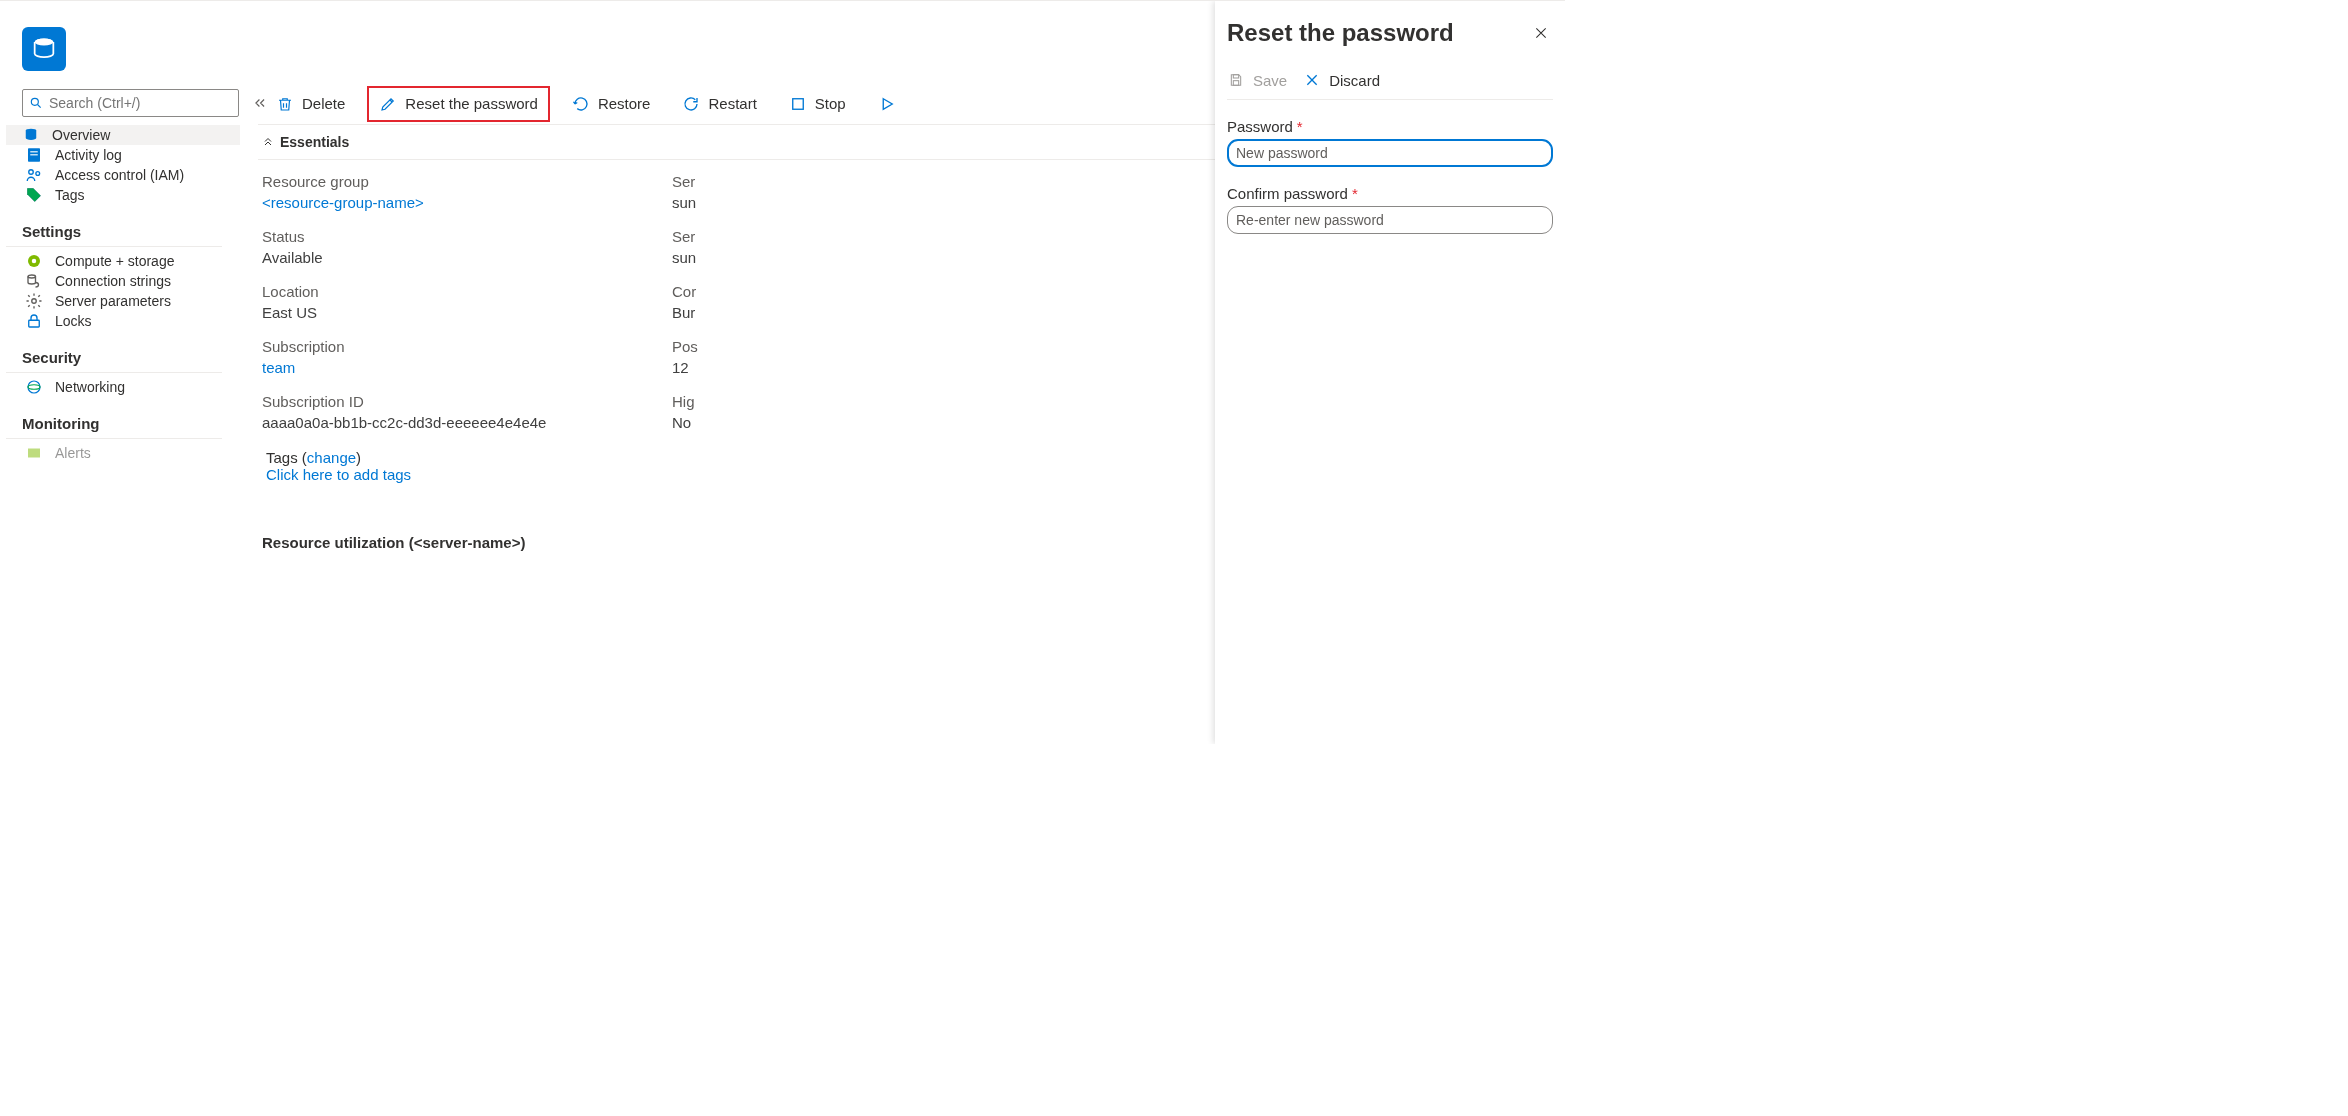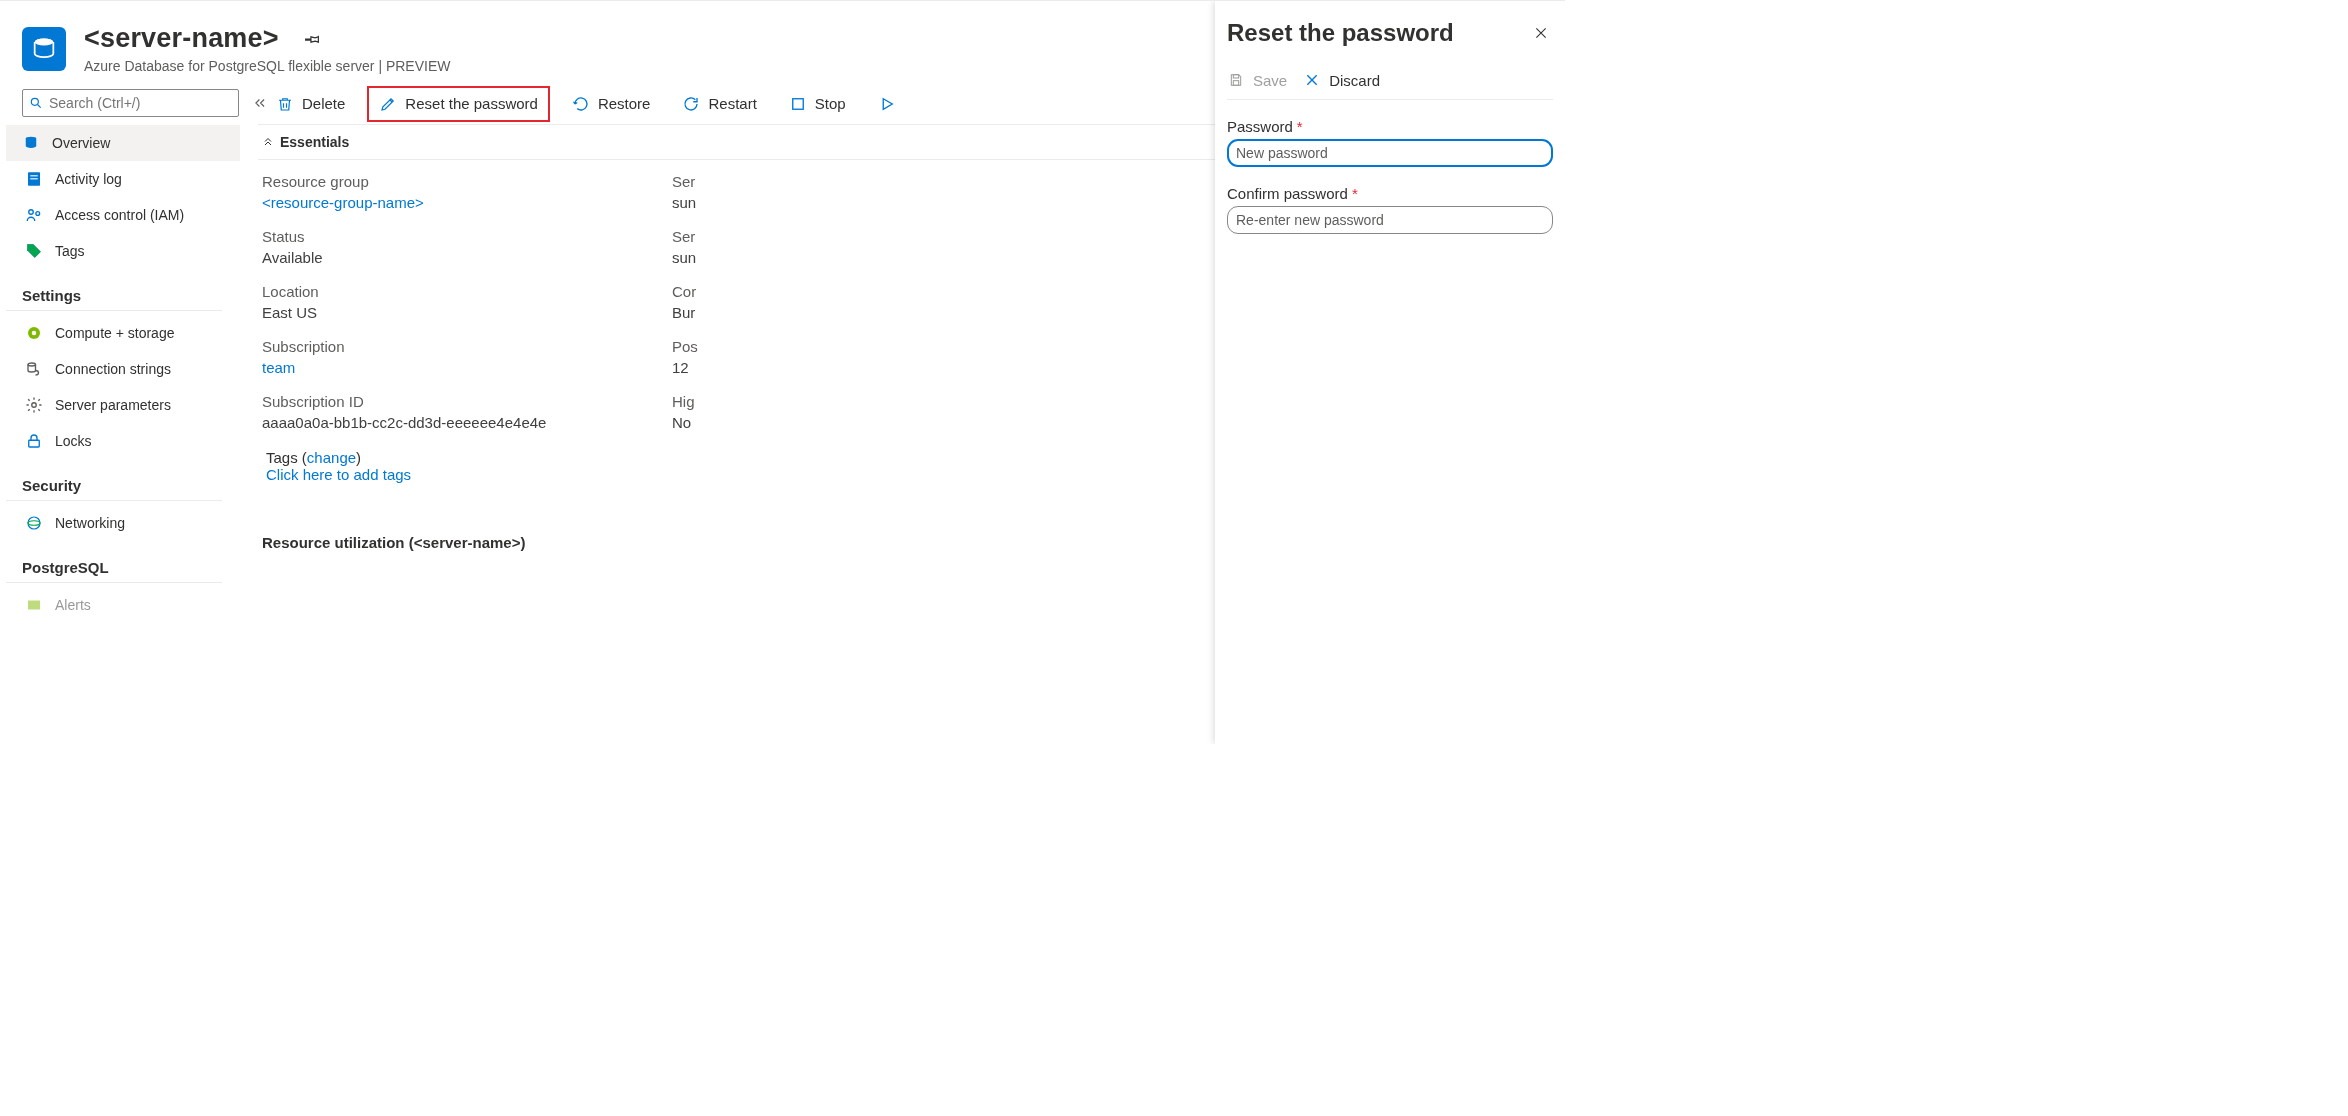--- a/index.html
+++ b/index.html
@@ -17,21 +17,21 @@
 
   
   .leftcol{position:absolute;left:22px;top:88px;width:218px}
   .search-wrap{display:flex;align-items:center}
   .search{flex:1;height:28px;border:1px solid #8a8886;border-radius:2px;display:flex;align-items:center;padding:0 6px;color:#605e5c}
   .search svg{flex:none;margin-right:4px}
   .search input{border:none;outline:none;flex:1;font-size:14px;color:#323130;background:transparent}
   .collapse-btn{margin-left:14px;color:#605e5c}
   .nav{margin-top:8px;width:234px;margin-left:-16px}
   .nav-section{font-size:15px;font-weight:600;padding:18px 0 6px 16px;border-bottom:1px solid #edebe9;margin-bottom:4px;margin-right:18px}
-  .nav-item{display:flex;align-items:center;height:36px;padding-left:16px;border-left:3px solid transparent;cursor:pointer}
+  .nav-item{display:flex;align-items:center;height:20px;padding-left:16px;border-left:3px solid transparent;cursor:pointer}
   .nav-item .icon{width:18px;height:18px;margin-right:12px;display:flex;align-items:center;justify-content:center}
   .nav-item.selected{background:#f3f2f1;border-left:none}
 
   
   .main{position:absolute;left:258px;top:82px;right:0}
   .toolbar{display:flex;align-items:center;height:42px;border-bottom:1px solid #edebe9;padding-left:6px;gap:8px}
   .tb-btn{display:flex;align-items:center;height:32px;padding:0 12px;cursor:pointer;font-size:15px}
   .tb-btn .ic{width:18px;height:18px;margin-right:8px;display:flex;align-items:center;justify-content:center;color:#0078d4;stroke:#0078d4}
   .tb-btn.highlight{border:2px solid #e3262f;padding:0 10px;height:36px;margin:0 2px}
 
@@ -82,31 +82,20 @@
 <div class="page">
 
   <div class="header">
     <div class="res-icon">
       <svg viewBox="0 0 24 24" fill="none">
           <ellipse cx="12" cy="6" rx="8" ry="3" fill="#fff"></ellipse>
           <path d="M4 6v10c0 1.7 3.6 3 8 3s8-1.3 8-3V6" stroke="#fff" stroke-width="1.5" fill="#0078d4"></path>
           <ellipse cx="12" cy="6" rx="8" ry="3" fill="#fff"></ellipse>
         </svg>
     </div>
-    <div>
-      <div class="title-line">
-        <div class="title">&lt;server-name&gt;</div>
-        <div class="pin-btn">
-          <svg width="18" height="18" viewBox="0 0 24 24" fill="none" stroke="#323130" stroke-width="1.6">
-              <path d="M15 3l6 6-4 2-3 5-2-2-5 5-1-1 5-5-2-2 5-3 2-4z" transform="rotate(45 12 12)"></path>
-            </svg>
-        </div>
-      </div>
-      <div class="subtitle">Azure Database for PostgreSQL flexible server | PREVIEW</div>
-    </div>
   </div>
 
   <div class="leftcol">
     <div class="search-wrap">
       <div class="search">
         <svg width="14" height="14" viewBox="0 0 24 24" fill="none" stroke="#0078d4" stroke-width="2">
             <circle cx="10" cy="10" r="6"></circle>
             <line x1="15" y1="15" x2="20" y2="20"></line>
           </svg>
         <input placeholder="Search (Ctrl+/)" style="">
@@ -201,21 +190,21 @@
       <div class="nav-item">
         <span class="icon">
             <svg width="18" height="18" viewBox="0 0 24 24">
               <circle cx="12" cy="12" r="8" fill="none" stroke="#0078d4" stroke-width="1.6"></circle>
               <ellipse cx="12" cy="12" rx="8" ry="3" fill="none" stroke="#00a650" stroke-width="1.6"></ellipse>
             </svg>
           </span>
         <span>Networking</span>
       </div>
 
-      <div class="nav-section">PostgreSQL</div>
+      <div class="nav-section">Monitoring</div>
       <div class="nav-item" style="opacity:.5">
         <span class="icon">
             <svg width="18" height="18" viewBox="0 0 24 24">
               <rect x="4" y="6" width="16" height="12" fill="#7fba00"></rect>
             </svg>
           </span>
         <span>Alerts</span>
       </div>
     </div>
   </div>

